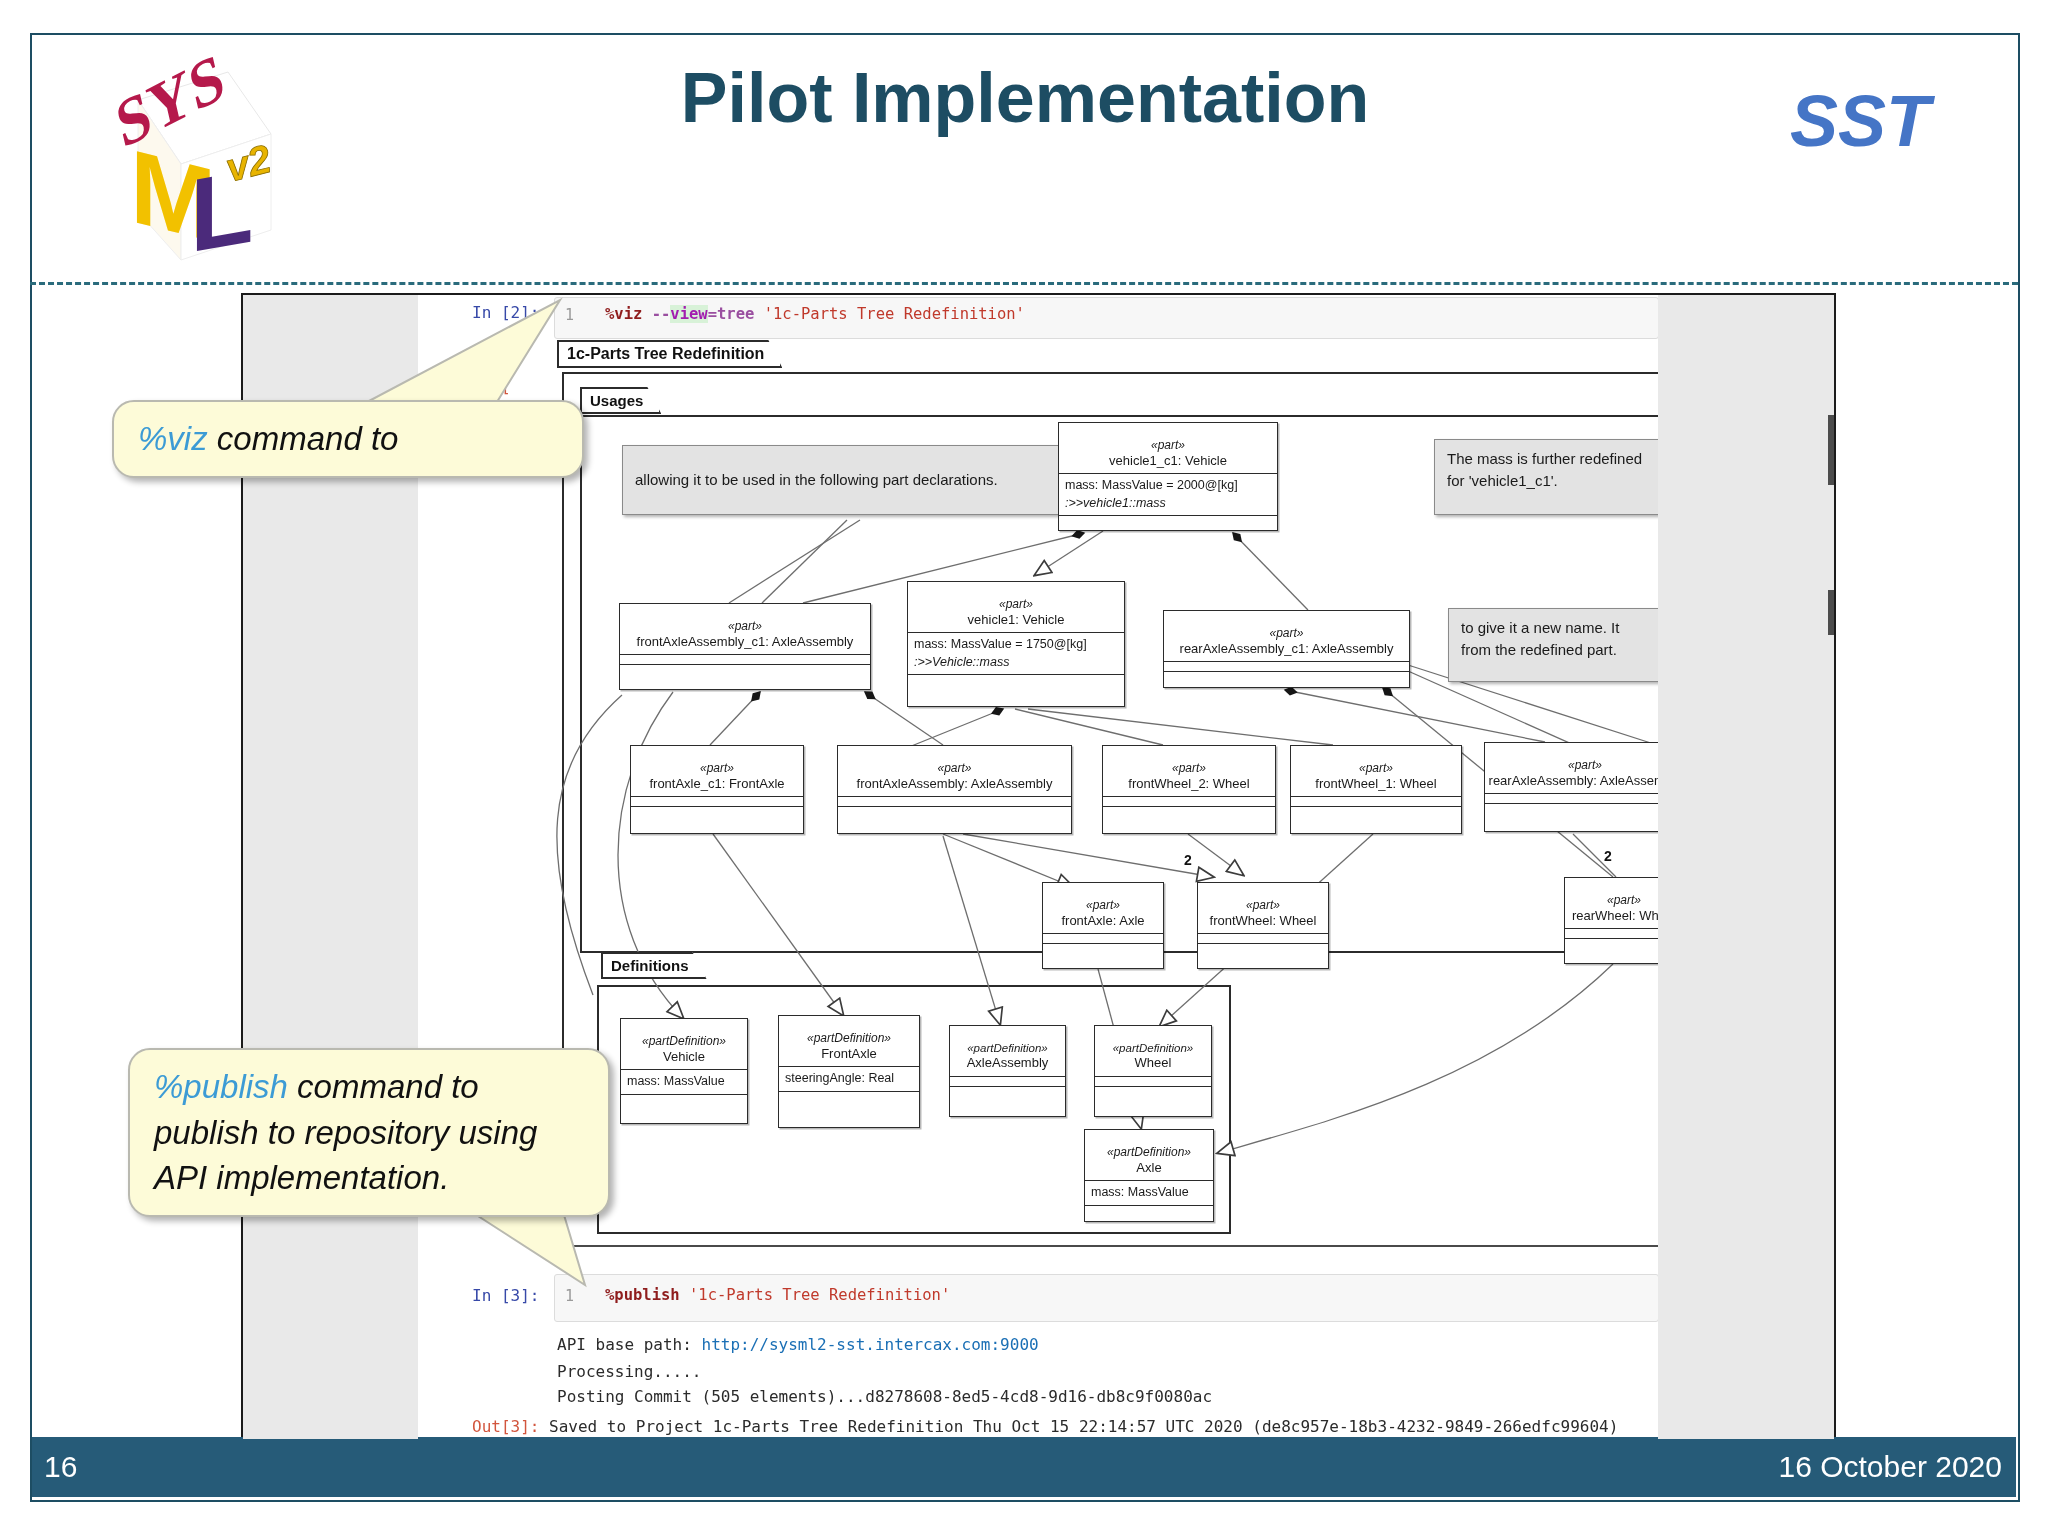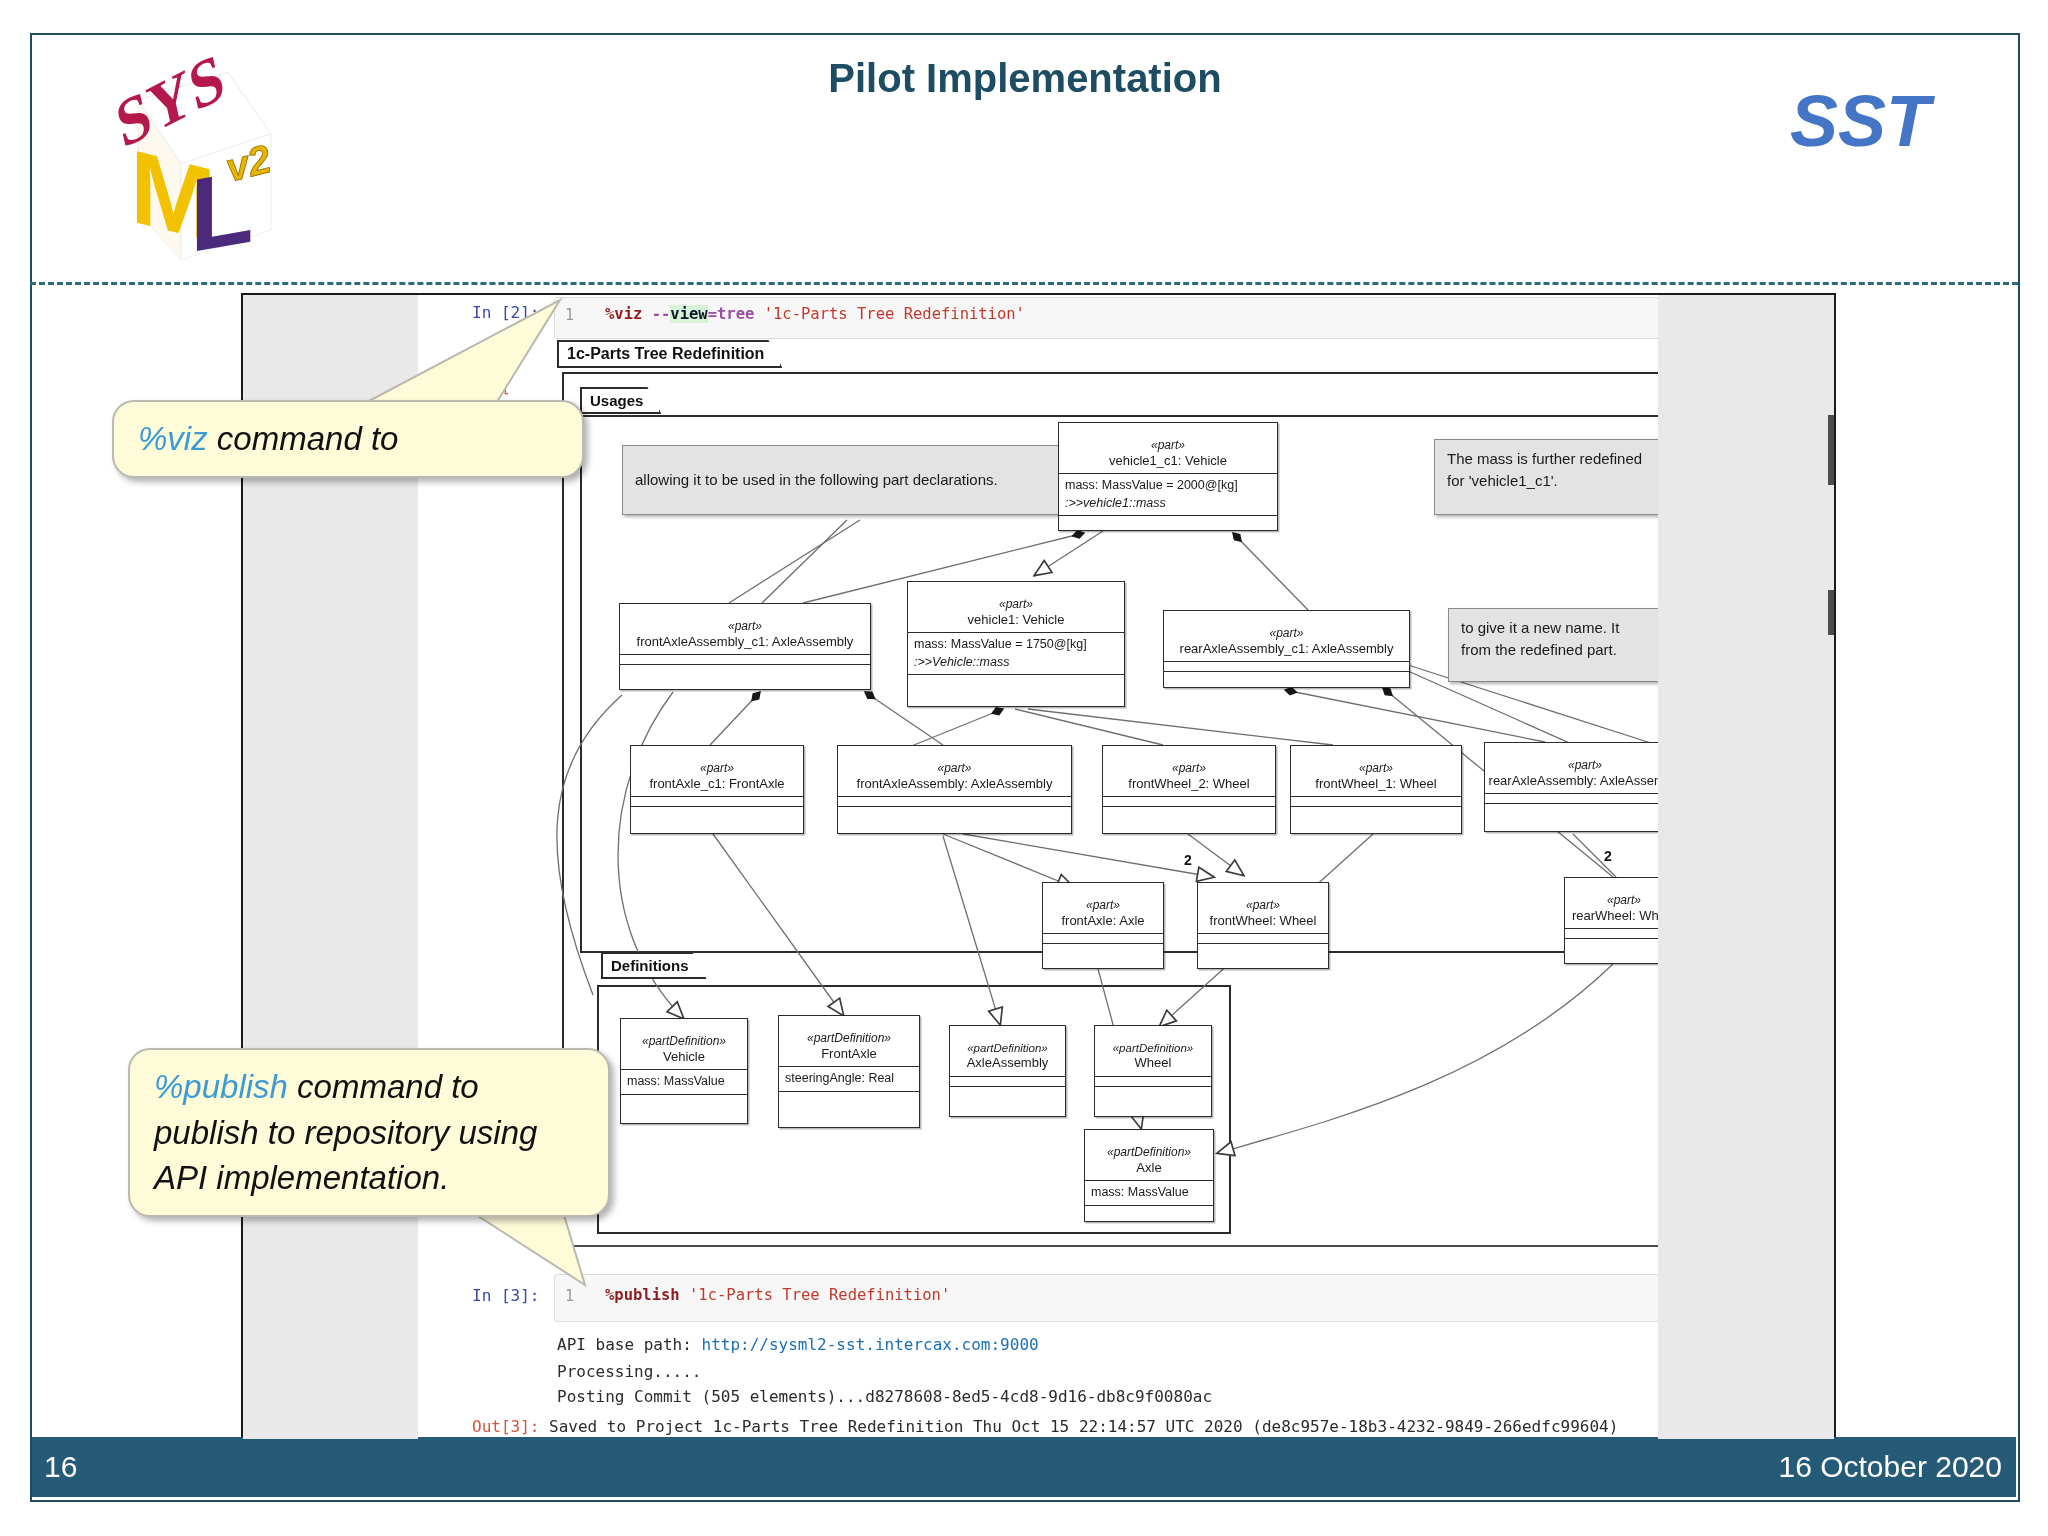--- a/index.html
+++ b/index.html
@@ -3,42 +3,42 @@
 <meta charset="utf-8">
 <style>
   html,body{margin:0;padding:0;background:#fff;font-family:"Liberation Sans",sans-serif;}
   #stage{position:relative;width:2048px;height:1536px;background:#fff;overflow:hidden;}
   .abs{position:absolute;}
 
   
   #slide-border{position:absolute;left:30px;top:33px;width:1986px;height:1465px;border:2px solid #1d4d63;background:#fff;}
   #sep-dashed{position:absolute;left:30px;top:282px;width:1988px;border-top:3px dashed #2a6b7c;}
   #title-block{position:absolute;left:450px;top:52px;width:1150px;text-align:center;color:#1d4d63;font-weight:bold;}
-  #title-block .t-line{font-size:40px;line-height:1.32;text-align:center;}
+  #title-block .t-line{font-size:70px;line-height:1.32;text-align:center;}
   #sst{position:absolute;left:1790px;top:80px;font-size:72px;font-weight:bold;font-style:italic;color:#4575c6;}
   #footer-bar{position:absolute;left:32px;top:1437px;width:1984px;height:60px;background:#265b78;color:#fff;}
   #page-num{position:absolute;left:44px;top:1450px;font-size:30px;color:#fff;}
   #slide-date{position:absolute;right:46px;top:1450px;font-size:30px;color:#fff;}
 
   
   #shot{position:absolute;left:241px;top:293px;width:1591px;height:1144px;background:#fff;border-left:2px solid #1b1b1b;border-right:2px solid #1b1b1b;border-top:2px solid #1b1b1b;overflow:hidden;}
   .graycol{position:absolute;top:0;height:1144px;background:#e9e9e9;z-index:40;}
   #graycol-left{left:0;width:175px;}
   #graycol-right{left:1415px;width:176px;}
   .scroll-thumb{position:absolute;width:6px;background:#4c4c4c;z-index:41;}
 
   .mono{font-family:"DejaVu Sans Mono",monospace;}
   .in-prompt{color:#3749a8;font-size:16px;}
   .out-prompt{color:#d2553d;font-size:16px;margin-top:36px;}
   .cellbox{position:absolute;background:#f7f7f7;border:1px solid #dcdcdc;border-radius:3px;}
   .lineno{color:#9a9a9a;font-size:15px;}
   .code{font-size:15.5px;color:#222;}
   .kw-cmd{color:#8f1d1d;font-weight:bold;}
   .kw-opt{color:#9a4fa0;font-weight:bold;}
-  .kw-optname{color:#0f172a;background:#d8f2d8;font-weight:bold;}
+  .kw-optname{color:#a21caf;background:#d8f2d8;font-weight:bold;}
   .str{color:#c0392b;}
   .outtxt{font-size:16px;color:#2b2b2b;}
   .url{color:#1a6fb5;}
 
   
   .frame{position:absolute;border:2px solid #2b2b2b;background:transparent;}
   .dtab{position:absolute;background:#fff;border:2px solid #2b2b2b;font-weight:bold;color:#111;
         padding:3px 16px 3px 8px;clip-path:polygon(0 0,calc(100% - 14px) 0,100% 100%,0 100%);z-index:6;}
   .pbox{display:flex;flex-direction:column;position:absolute;background:#fff;border:1.5px solid #2b2b2b;
         font-size:13px;color:#1a1a1a;box-shadow:1.5px 1.5px 0 rgba(0,0,0,.28);z-index:5;}

